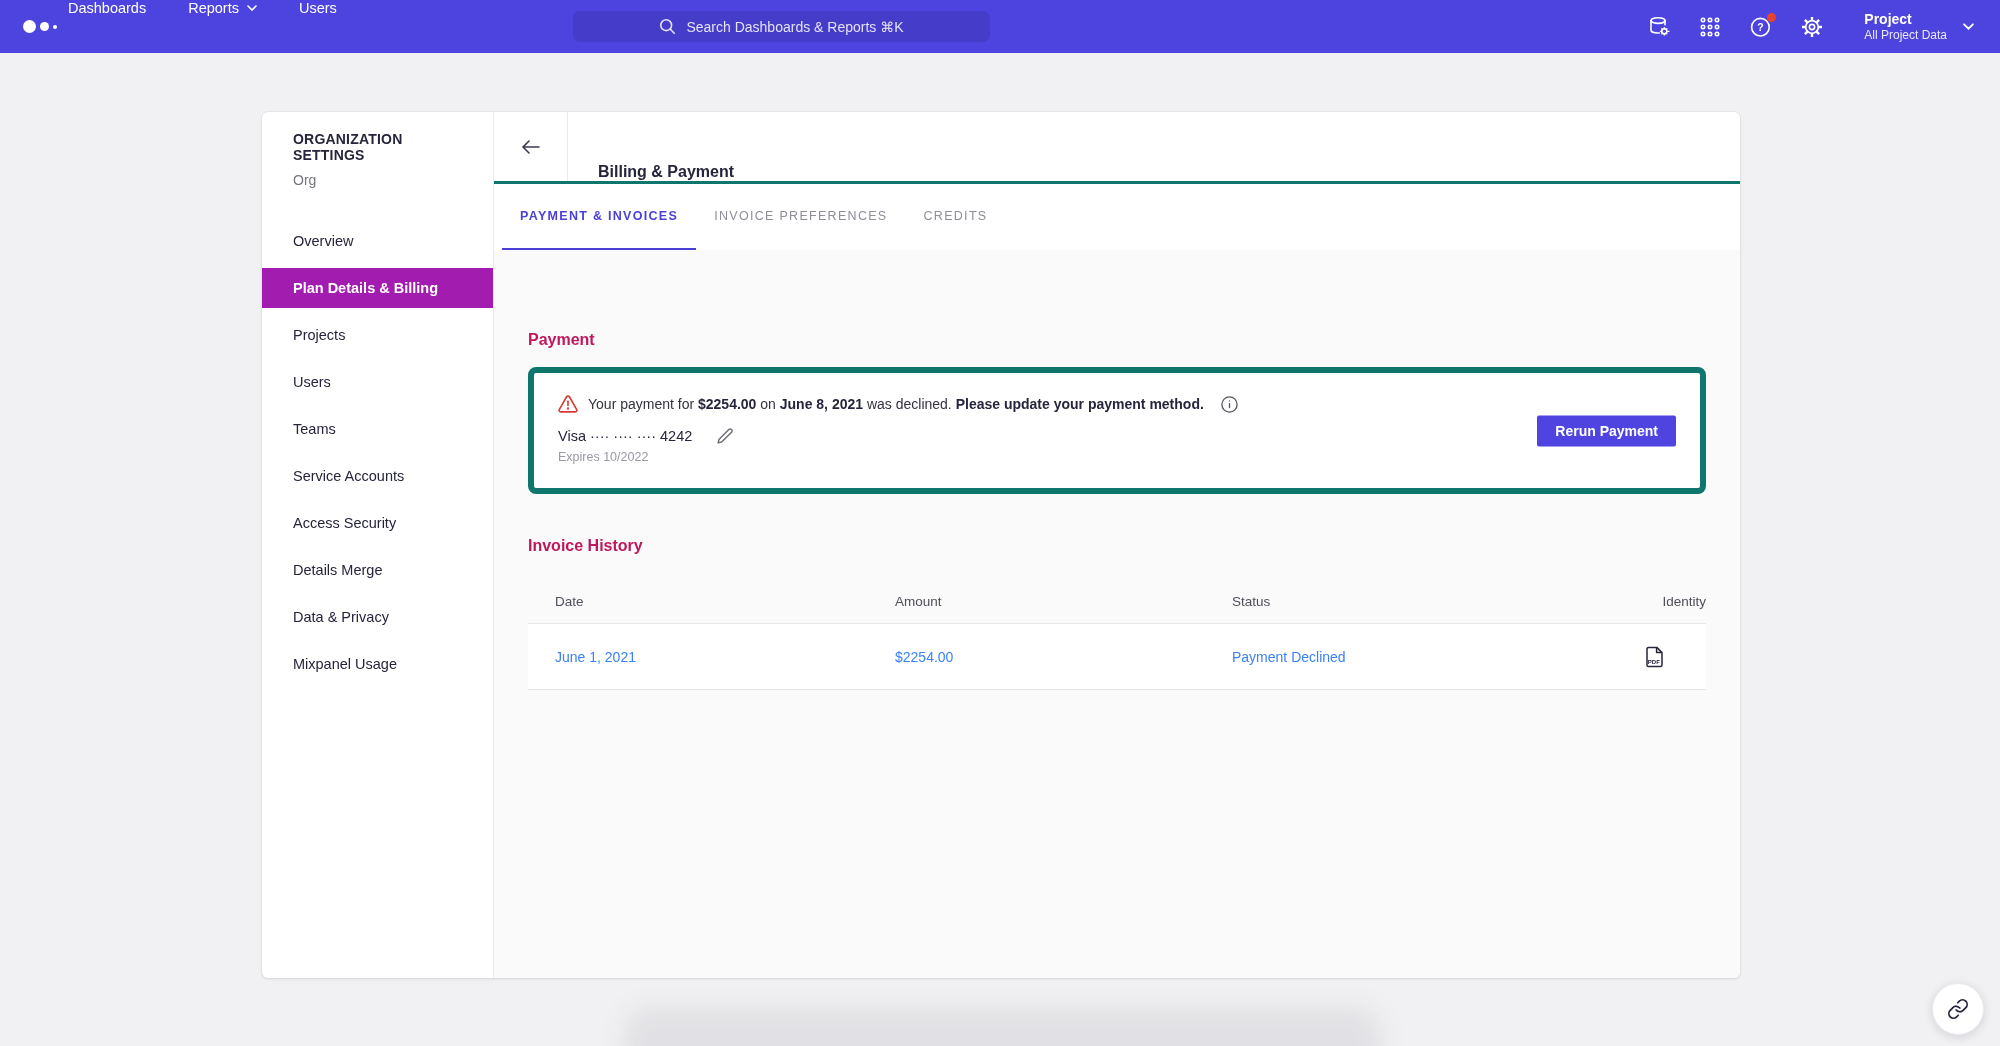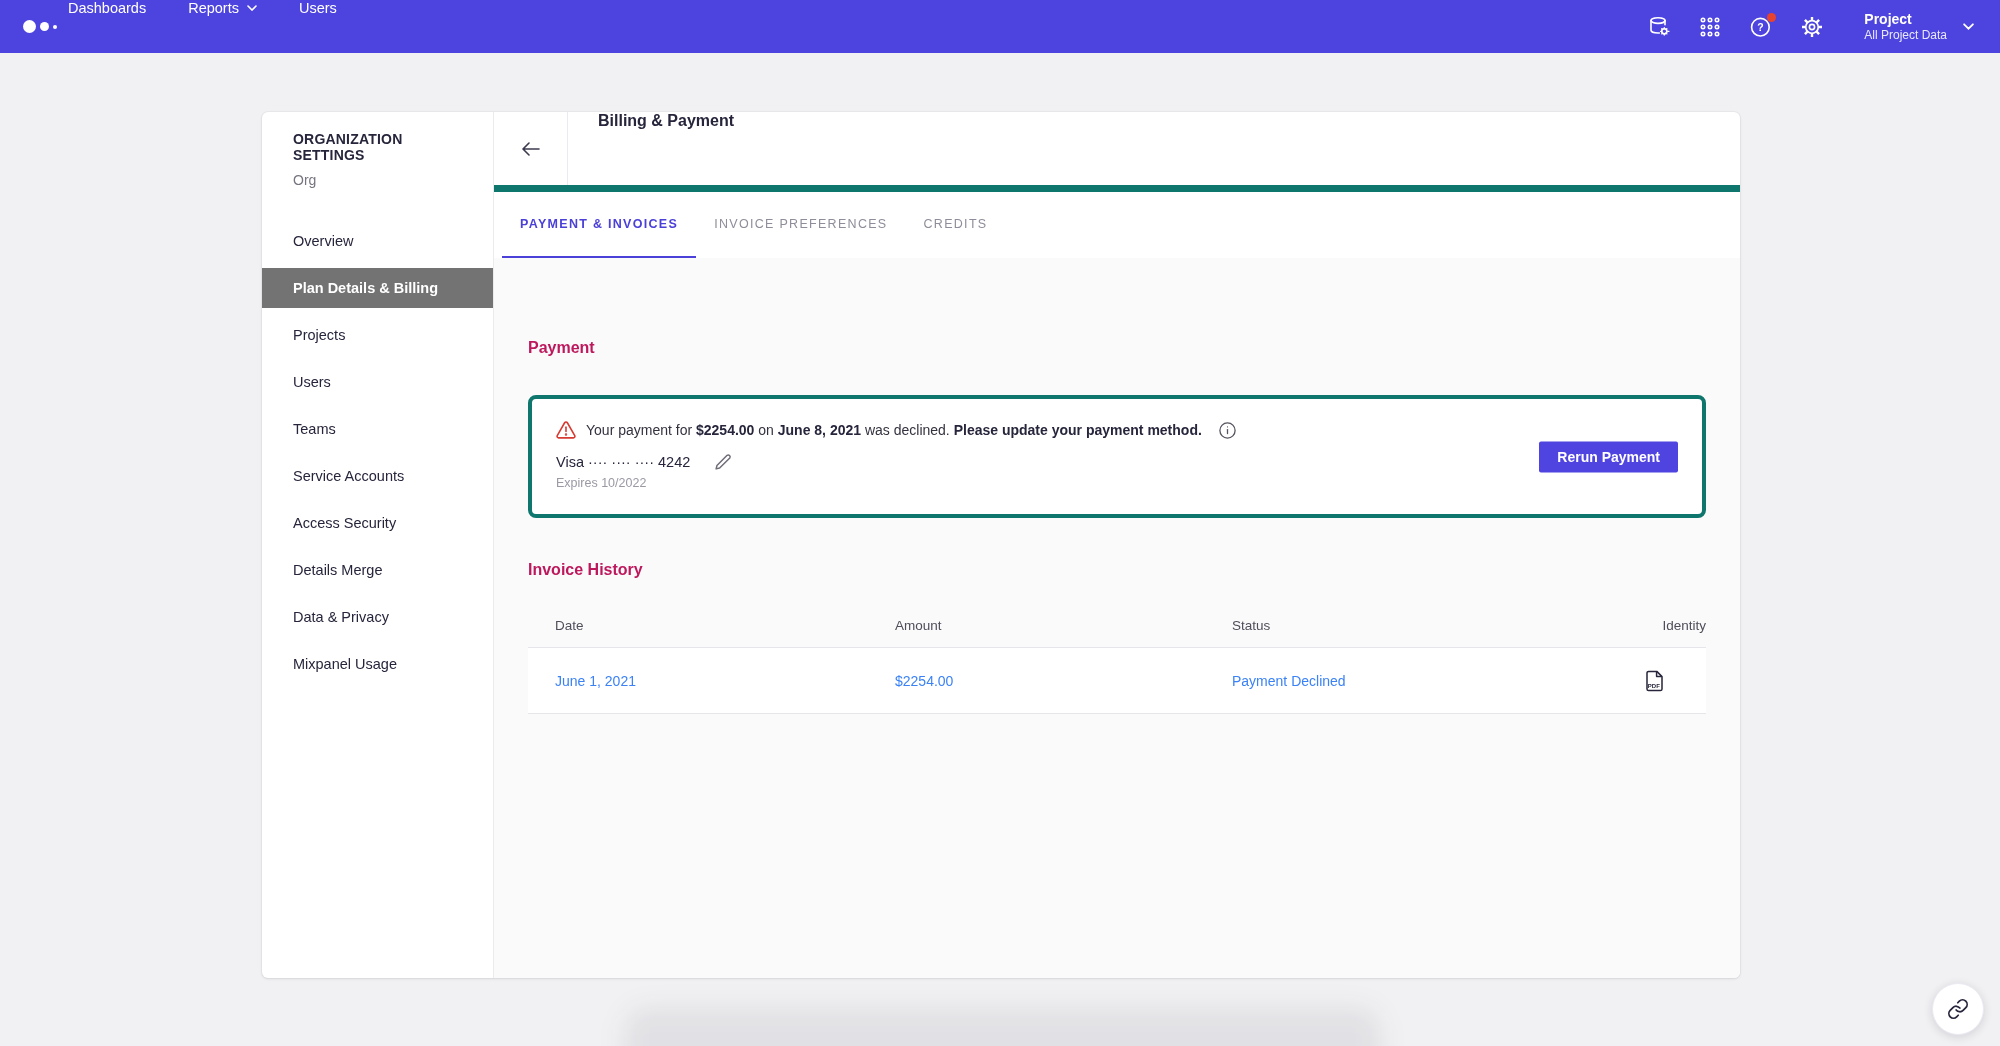--- a/index.html
+++ b/index.html
@@ -47,43 +47,43 @@
   
   .settings-sidebar { width:232px; flex-shrink:0; border-right:1px solid #eceaf0; padding-top:19px; }
   .sidebar-head { padding:0 31px; }
   .sb-title { font-size:14px; font-weight:bold; letter-spacing:0.2px; color:#26253b; }
   .sb-org { margin-top:9px; font-size:14px; color:#76757f; }
   .sb-items { margin-top:33px; }
   .sb-item {
     height:40px; margin-bottom:7px; display:flex; align-items:center;
     padding:0 31px; font-size:14.5px; color:#26253b; cursor:pointer;
   }
-  .sb-item.active { background:#737373; color:#fff; font-weight:bold; }
+  .sb-item.active { background:#a21caf; color:#fff; font-weight:bold; }
 
   
   .settings-main { flex:1; display:flex; flex-direction:column; min-width:0; }
-  .main-header { height:80px; flex-shrink:0; border-bottom:7px solid #0f766e; display:flex; align-items:flex-start; }
+  .main-header { height:72px; flex-shrink:0; border-bottom:3px solid #0f766e; display:flex; align-items:flex-end; }
   .back-btn { width:74px; height:100%; display:flex; align-items:center; justify-content:center; border-right:1px solid #eceaf0; cursor:pointer; background:none; }
   .main-title { margin-left:30px; font-size:16px; font-weight:bold; color:#26253b; }
 
   .tabs-row { height:66px; flex-shrink:0; display:flex; align-items:stretch; padding-left:8px; background:#fff; }
   .tab {
     display:flex; align-items:center; padding:0 18px;
     font-size:12.5px; letter-spacing:1.3px; color:#8e8d99;
     border-bottom:2px solid transparent; cursor:pointer; white-space:nowrap;
   }
   .tab.active { color:#4b40d8; font-weight:bold; border-bottom-color:#4b40d8; }
 
   .content { flex:1; background:#fafafa; padding:38px 34px 0 34px; min-width:0; }
   .section-title { font-size:16px; font-weight:bold; color:#be185d;margin-top:43px; }
 
   
   .payment-card {
-    margin-top:38px; position:relative;
-    background:#fff; border:4px solid #0f766e; border-radius:8px;
+    margin-top:18px; position:relative;
+    background:#fff; border:6px solid #0f766e; border-radius:8px;
     padding:22px 24px 24px 24px;
   }
   .alert-row { display:flex; align-items:center; gap:10px; font-size:14px; color:#33323f; }
   .alert-row b { color:#26253b; }
   .info-btn { margin-left:7px; display:flex; align-items:center; cursor:pointer; }
   .cc-row { margin-top:14px; display:flex; align-items:center; gap:24px; font-size:14.5px; color:#26253b; }
   .edit-btn { display:flex; align-items:center; cursor:pointer; }
   .cc-expires { margin-top:5px; font-size:12.5px; color:#9a99a4; }
   .rerun-btn {
     position:absolute; right:24px; top:50%; transform:translateY(-50%);
@@ -132,20 +132,27 @@
       <span>Reports</span>
       <svg width="10" height="6" viewBox="0 0 10 6" fill="none" stroke="#fff" stroke-width="1.6" stroke-linecap="round">
           <path d="M1 1l4 4 4-4"></path>
         </svg>
     </span>
     <span class="nav-link">
         <span>Users</span>
       </span>
   </div>
 
+  <div class="searchbar">
+    <svg width="17" height="17" viewBox="0 0 17 17" fill="none" stroke="rgba(255,255,255,0.85)" stroke-width="1.6" stroke-linecap="round">
+      <circle cx="7.2" cy="7.2" r="5.4"></circle>
+        <path d="M11.3 11.3 15.3 15.3"></path>
+    </svg>
+    <span>Search Dashboards &amp; Reports ⌘K</span>
+  </div>
 
   <div class="top-right">
     <span class="top-icon-btn">
       <svg width="24" height="24" viewBox="0 0 24 24" fill="none" stroke="#fff" stroke-width="1.6" stroke-linecap="round">
         <ellipse cx="11" cy="5.6" rx="7" ry="2.8"></ellipse>
         <path d="M4 5.6v9.6c0 1.55 3.13 2.8 7 2.8.46 0 .9-.02 1.34-.05"></path>
         <path d="M18 5.6v4.2"></path>
         <circle cx="17.3" cy="16.3" r="2.6"></circle>
         <path d="M17.3 12.6v1.2M17.3 18.8v1.2M13.6 16.3h1.2M20.8 16.3h1.2M14.7 13.7l.85.85M19.05 18.05l.85.85M19.9 13.7l-.85.85M15.55 18.05l-.85.85" stroke-width="1.3"></path>
       </svg>

